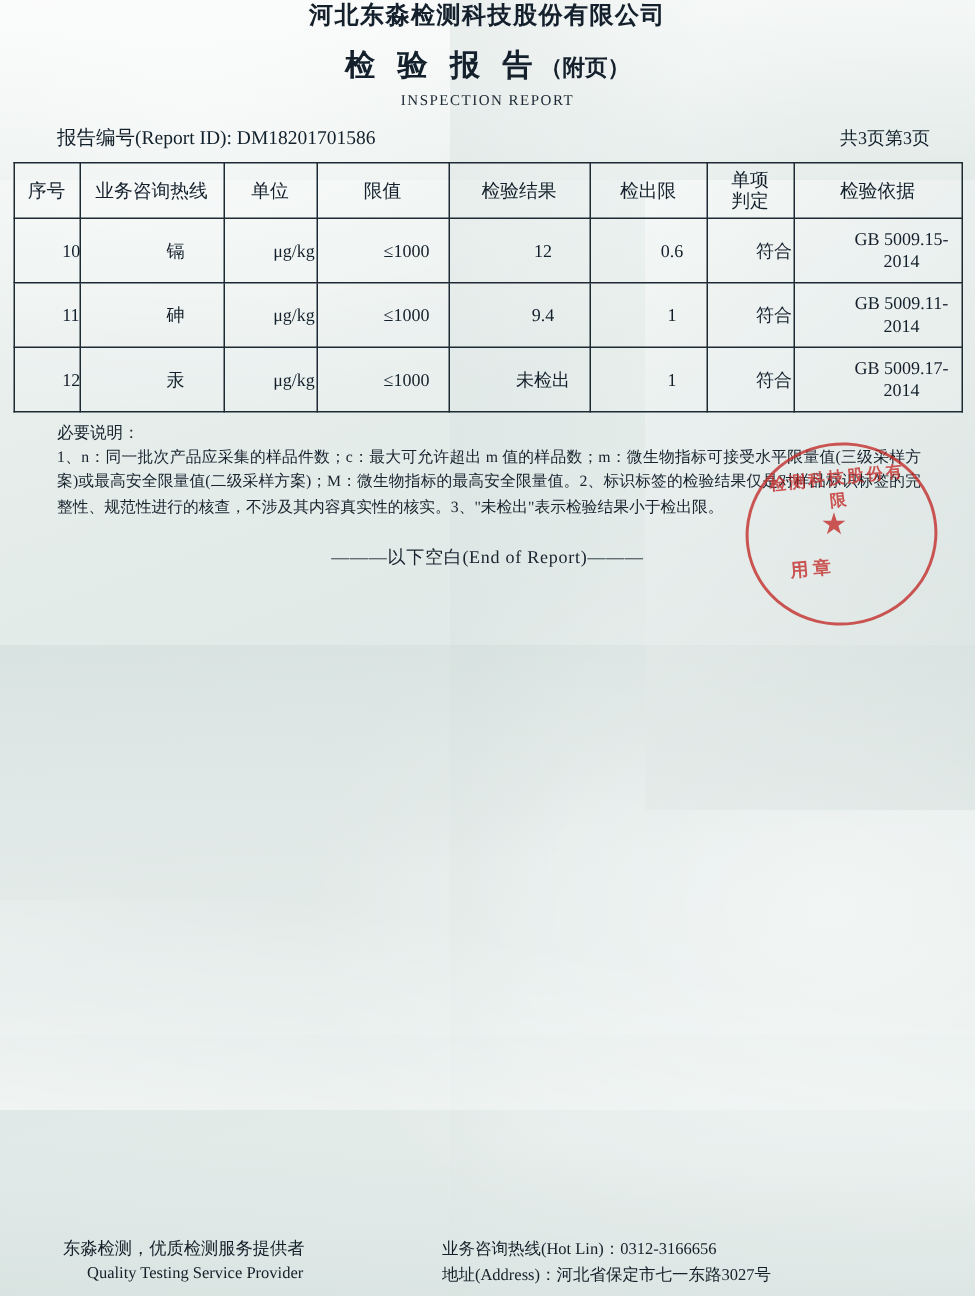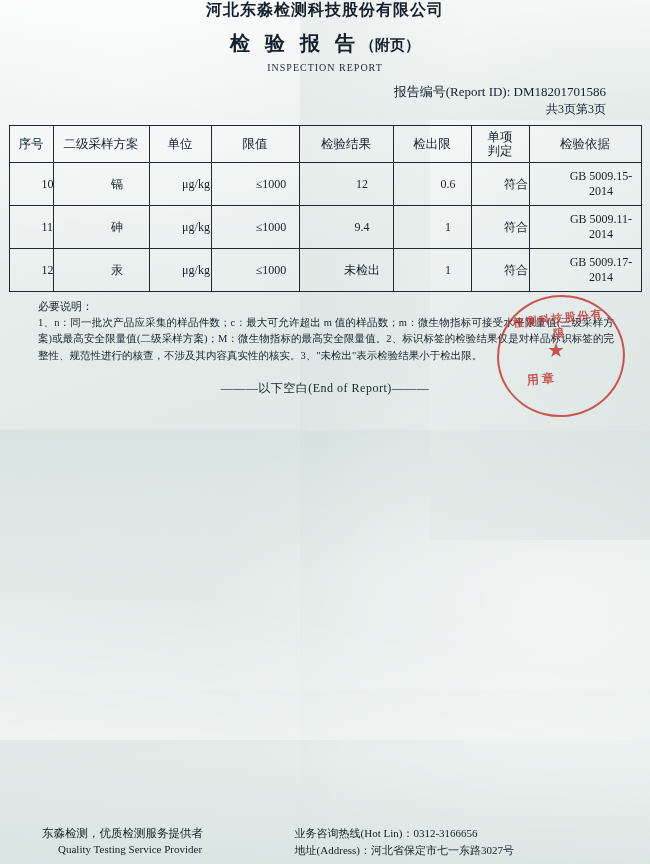--- a/index.html
+++ b/index.html
@@ -70,24 +70,23 @@
     text-align: center;
     font-size: 10px;
     color: #1b2833;
     letter-spacing: 1px;
     margin-top: 5px;
   }
   .idrow {
     display: flex;
     justify-content: space-between;
     align-items: flex-end;
-    margin: 10px 44px 0 38px;
+    margin: 10px 30px 0 38px;
     font-size: 12.5px;
     color: #12202b;
-    flex-direction: column;
   }
   .idrow .report-id {
     font-size: 13px;
   }
   .idrow .pages {
     font-size: 12px;
   }
 
   table.report {
     border-collapse: collapse;
@@ -253,21 +252,21 @@
           <col class="col-unit">
           <col class="col-limit">
         <col class="col-result">
           <col class="col-detect">
           <col class="col-judge">
           <col class="col-basis">
       </colgroup>
       <thead>
         <tr>
           <th>序号</th>
-          <th>二级采样方案</th>
+          <th>业务咨询热线</th>
           <th>单位</th>
           <th>限值</th>
           <th>检验结果</th>
           <th>检出限</th>
           <th>
             <div>单项</div>
             <div>判定</div>
           </th>
           <th>检验依据</th>
         </tr>

